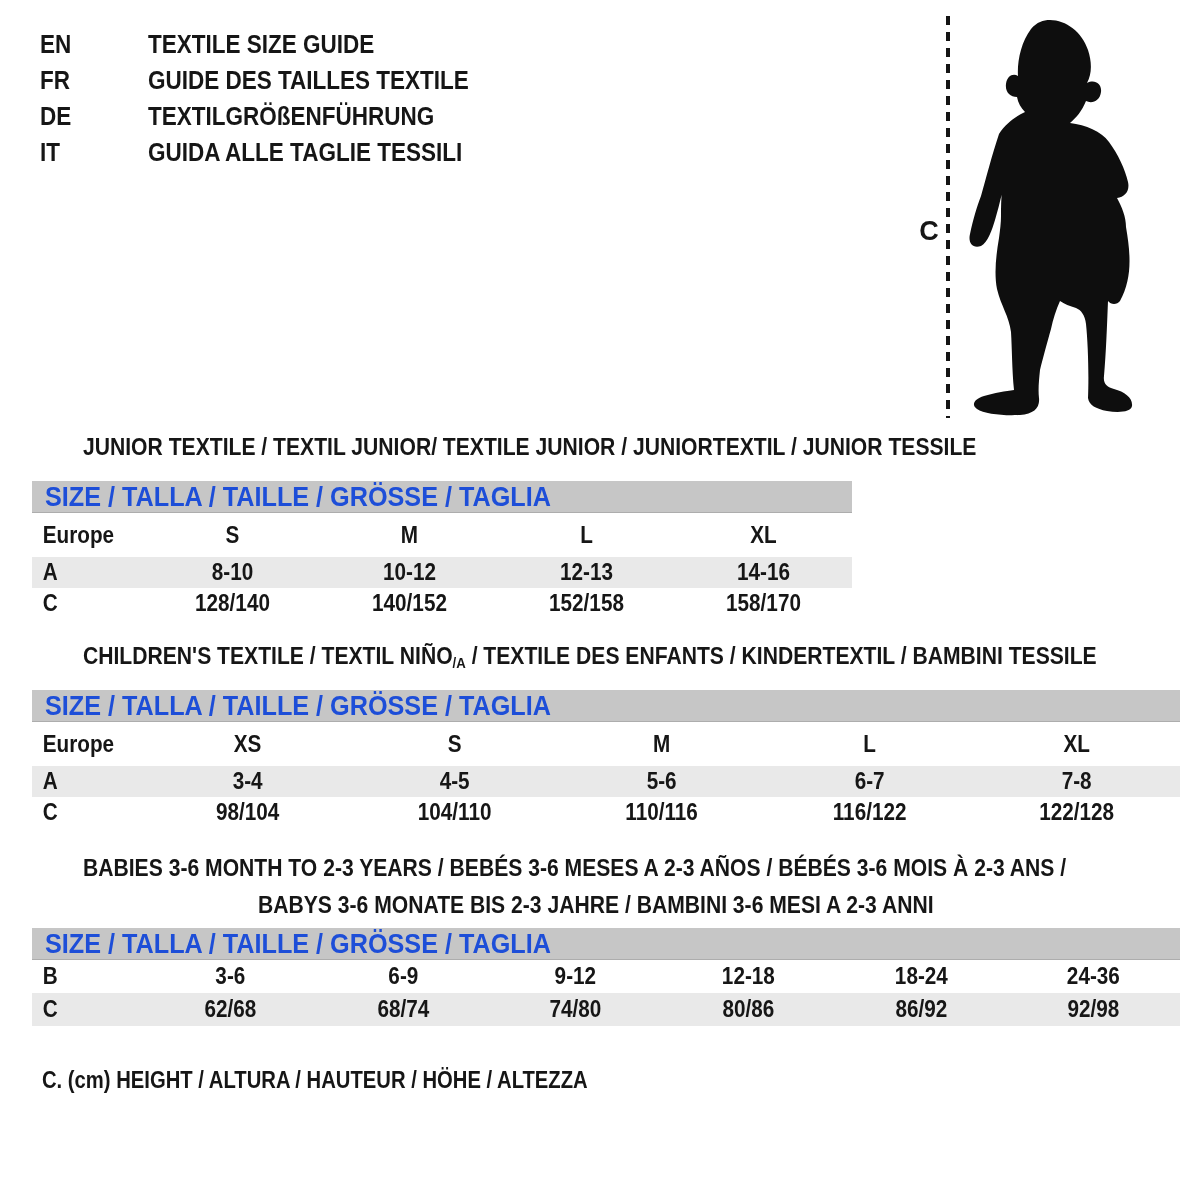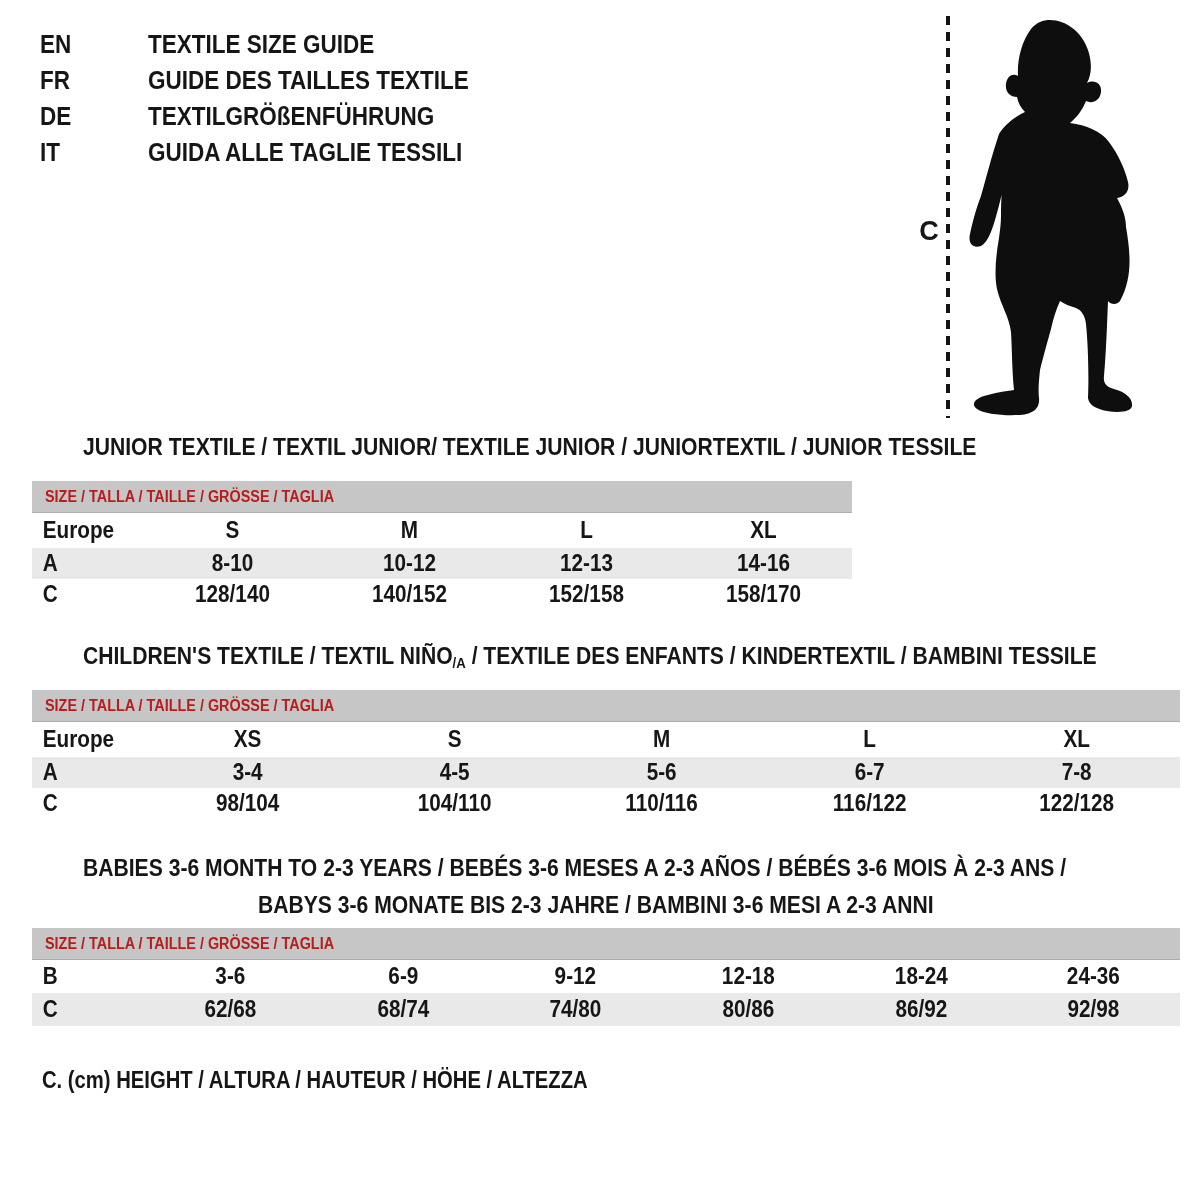--- a/index.html
+++ b/index.html
@@ -22,23 +22,23 @@
     background:repeating-linear-gradient(to bottom,#141414 0 9px,transparent 9px 16px); }
   .measure-label { left:914px; top:216px; width:30px; font-size:27px; font-weight:700; text-align:center; }
   .silhouette { left:968px; top:18px; width:168px; height:400px; }
 
   
   .sec-title { font-size:24px; font-weight:700; line-height:30px;margin-left:41px; }
 
   
   .sizetable { left:32px; }
   .size-bar { height:32px; line-height:32px; background:#c6c6c6; border-bottom:1px solid #adadad;
-              padding-left:13px; font-size:16px; font-weight:700; color:#b91c1c; }
+              padding-left:13px; font-size:28px; font-weight:700; color:#1d4ed8; }
   .trow { display:flex; align-items:center; }
-  .trow.region { height:35px; }
+  .trow.region { height:44px; }
   .trow.data { height:31px; }
   .trow.data3 { height:33px; }
   .trow.shaded { background:#e9e9e9; }
   .cell { flex:1; text-align:center; font-size:23px; font-weight:700; transform:scaleX(0.9); }
   .cell.label { flex:0 0 112px; text-align:left; padding-left:12px; transform-origin:0 50%; }
 
   .sub-a { font-size:15px; vertical-align:-4px; letter-spacing:0; }
 
   
   .notes { left:42px; top:1060px; }

